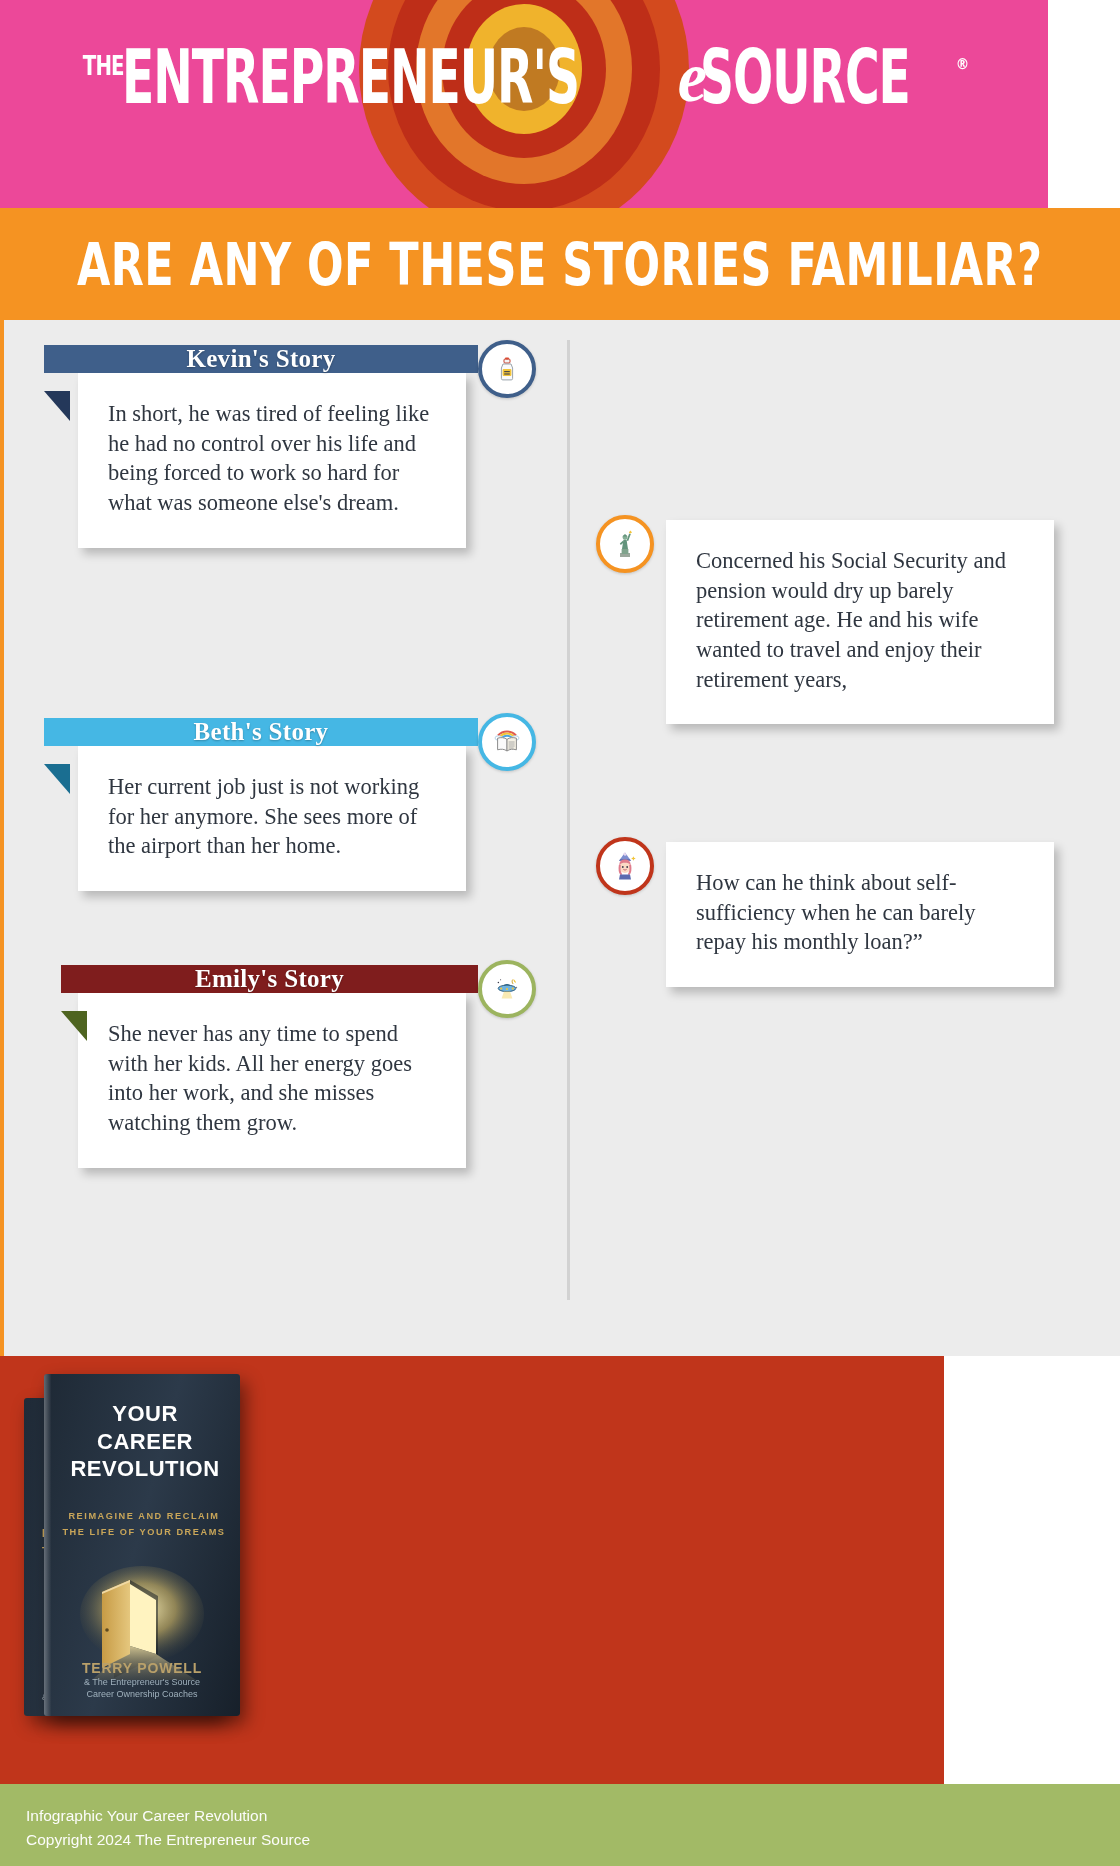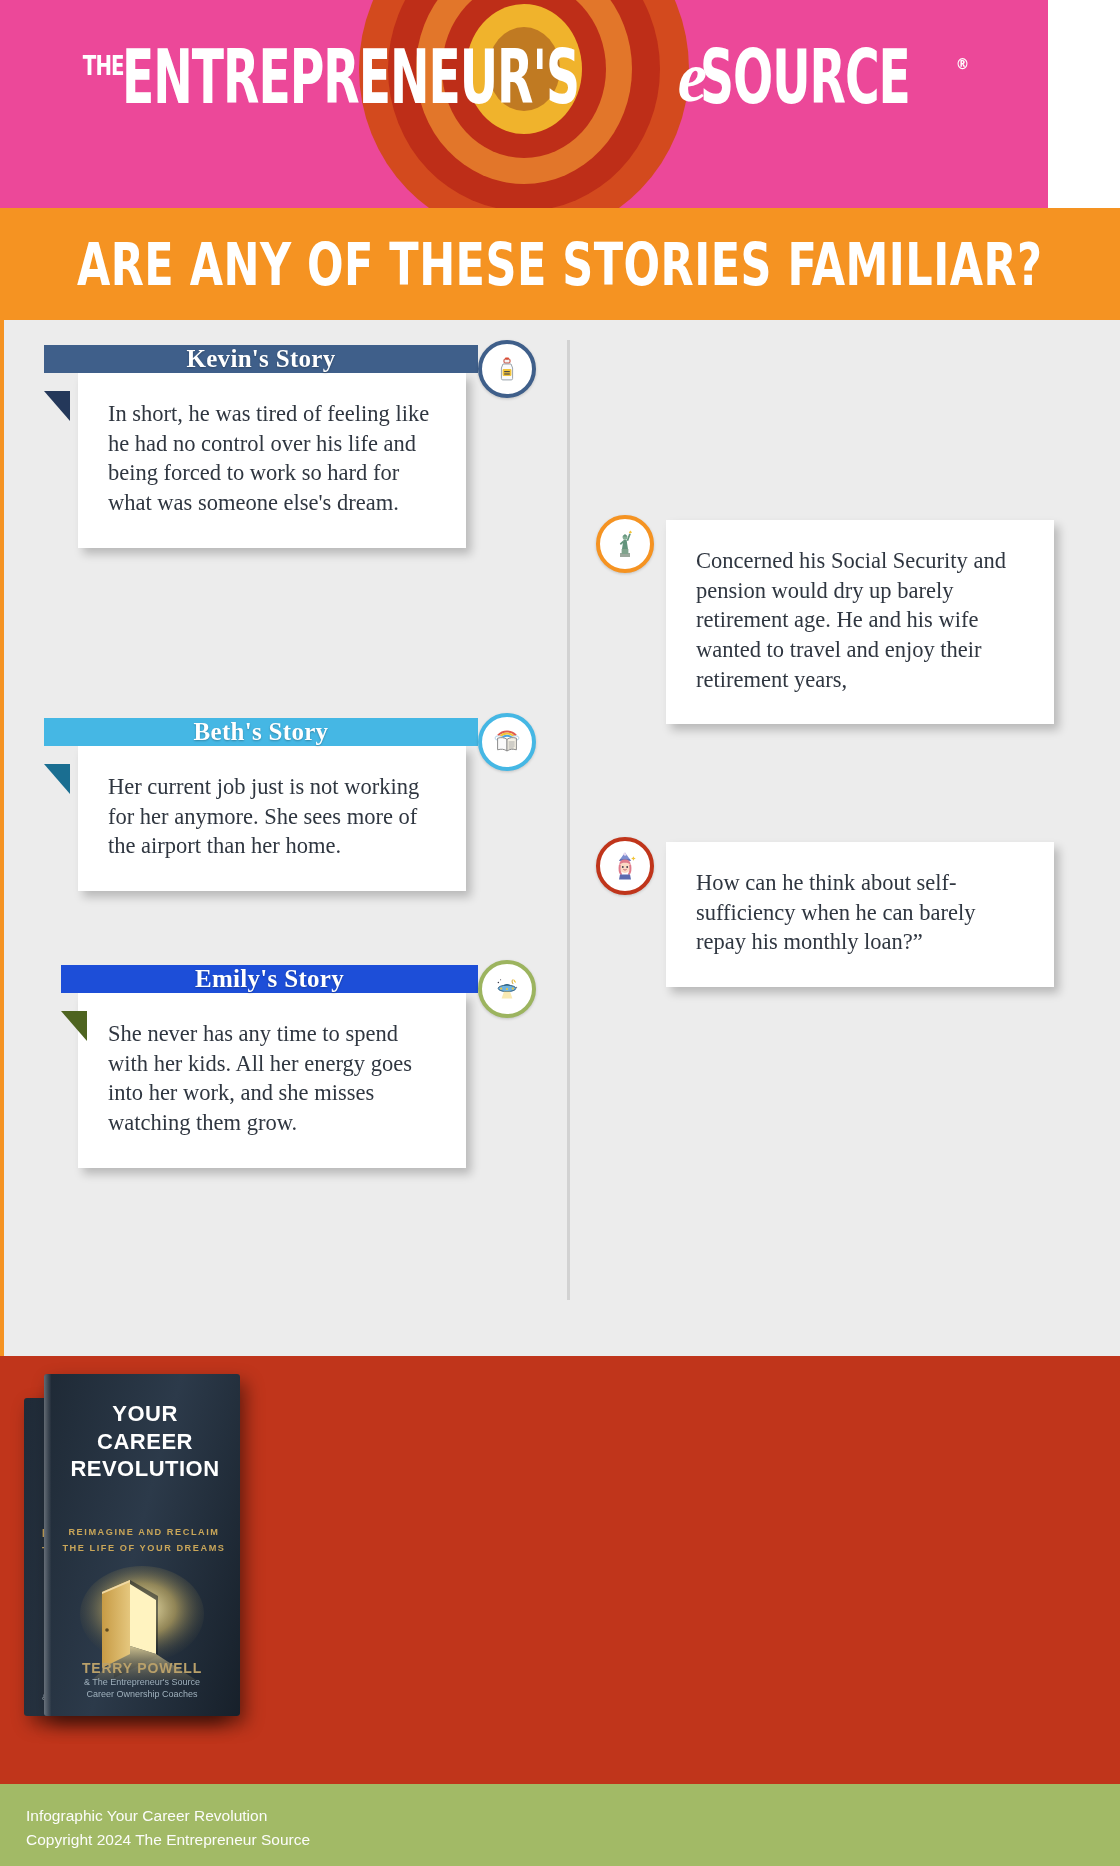--- a/index.html
+++ b/index.html
@@ -201,21 +201,21 @@
   .icon-bubble svg { display: block; }
 
   
   .story.left  .banner { margin-left: 0;  margin-right: 0; }
   .story.right .banner { margin-left: 0;  margin-right: 0; }
 
   
   .booksection {
     position: absolute;
     left: 0; top: 1356px;
-    width: 1120px; height: 428px;
+    width: 944px; height: 428px;
     background: #C0351B;
     overflow: hidden;
   }
   .book {
     position: absolute;
     border-radius: 3px;
     box-shadow: 6px 8px 18px rgba(0,0,0,0.45);
     overflow: hidden;
   }
   .book-back {
@@ -249,21 +249,21 @@
     position: absolute; left: 16px; right: 10px; top: 26px;
     text-align: center;
     color: #FFFFFF;
     font-family: "Liberation Sans", sans-serif;
     font-weight: bold;
     font-size: 22px;
     line-height: 1.26;
     letter-spacing: 0.5px;
   }
   .bf-sub {
-    position: absolute; left: 12px; right: 8px; top: 150px;
+    position: absolute; left: 12px; right: 8px; top: 134px;
     text-align: center;
     color: #C9A659;
     font-size: 9.2px;
     font-weight: bold;
     letter-spacing: 1.55px;
     line-height: 1.75;
   }
   .bf-door {
     position: absolute;
     left: 50%; top: 186px;
@@ -400,21 +400,21 @@
               <path d="M7.8 14.4c-0.6 4 0 7 1.2 8.6M18.2 14.4c0.6 4 0 7-1.2 8.6" stroke="#E07C8C" stroke-width="2" fill="none" stroke-linecap="round"></path>
               <circle cx="10.8" cy="16" r="0.9" fill="#3B3B4A"></circle>
               <circle cx="15.2" cy="16" r="0.9" fill="#3B3B4A"></circle>
               <path d="M11.6 18.6a2 2 0 0 0 2.8 0" stroke="#C0606F" stroke-width="0.9" fill="none" stroke-linecap="round"></path>
               <path d="M8 23.4h10l1 5H7z" fill="#5A6AB0"></path>
               <path d="M21.4 5.2l0.7 1.6 1.6 0.7-1.6 0.7-0.7 1.6-0.7-1.6-1.6-0.7 1.6-0.7z" fill="#F2C438"></path>
             </svg>
           </div>
         </div>
         <div class="story left" style="top: 645px;">
-          <div class="banner" style="background: #1d4ed8; margin-left: 17px; margin-right: 36px;">
+          <div class="banner" style="background: #7f1d1d; margin-left: 17px; margin-right: 36px;">
             <span class="banner-label">Emily's Story</span>
             <div class="fold left-fold" style="border-top-color: rgb(78, 100, 32);"></div>
           </div>
           <div class="card">
             <p>She never has any time to spend with her kids. All her energy goes into her work, and she misses watching them grow.</p>
           </div>
           <div class="icon-bubble" style="border-color: rgb(156, 180, 95); top: -5px; left: 434px;">
             <svg width="30" height="28" viewBox="0 0 30 28">
               <path d="M10.4 12.4a5 5 0 0 1 9.2 0z" fill="#BFE3F5" stroke="#3B6E8C" stroke-width="1"></path>
               <ellipse cx="15" cy="13.4" rx="8.8" ry="3.2" fill="#6FB3DE" stroke="#2F5E7E" stroke-width="1"></ellipse>

